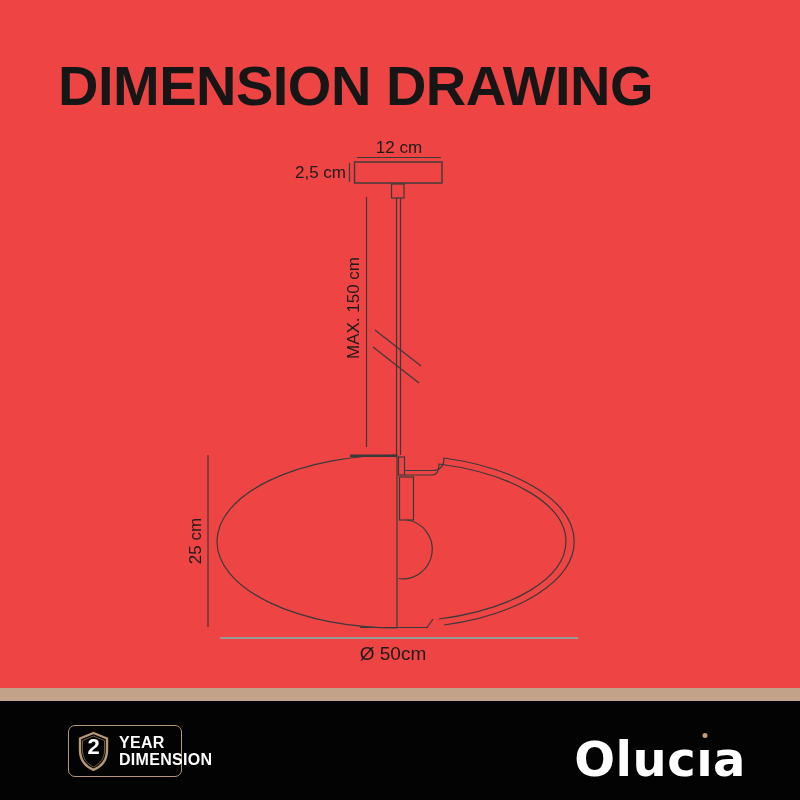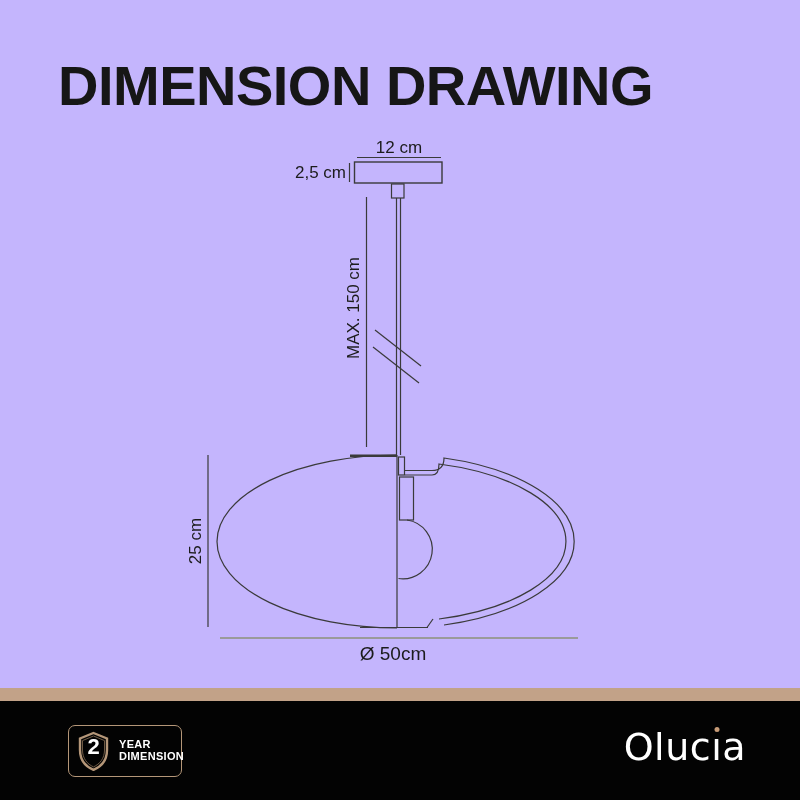--- a/index.html
+++ b/index.html
@@ -1,37 +1,37 @@
 <!DOCTYPE html>
 <html><head>
 <meta charset="utf-8">
 <style>
   html,body{margin:0;padding:0;background:#fff;}
-  .page{position:relative;width:800px;height:800px;background:#c4b5fd;overflow:hidden;
+  .page{position:relative;width:800px;height:800px;background:#ef4444;overflow:hidden;
         font-family:"Liberation Sans",sans-serif;}
   .page-title{position:absolute;left:58px;top:58px;width:700px;margin:0;
         font-size:56px;line-height:1.0;font-weight:bold;letter-spacing:-0.5px;color:#161616;}
   .drawing-svg{position:absolute;left:0;top:0;}
   .dim-text{fill:#1c1c1c;font-size:17px;font-family:"Liberation Sans",sans-serif;}
   .dim-text-big{fill:#1c1c1c;font-size:19px;font-family:"Liberation Sans",sans-serif;}
 
   
   .accent-stripe{position:absolute;left:0;top:688px;width:800px;height:13px;background:#c2a288;}
   .footer-bar{position:absolute;left:0;top:701px;width:800px;height:99px;background:#030303;}
   .warranty-badge{position:absolute;left:68px;top:24px;width:114px;height:52px;
         border:1.5px solid #b49678;border-radius:7px;box-sizing:border-box;
         display:flex;align-items:center;gap:7px;padding:0 6px 0 6px;}
   .shield-wrap{flex:0 0 auto;width:37px;height:40px;position:relative;}
   .shield-num{position:absolute;left:0;top:3px;width:37px;text-align:center;
         color:#ffffff;font-size:22px;font-weight:bold;}
-  .warranty-text{color:#ffffff;font-size:11px;font-weight:bold;line-height:1.07;
+  .warranty-text{color:#ffffff;font-size:16px;font-weight:bold;line-height:1.07;
         letter-spacing:0.3px;white-space:nowrap;}
-  .brand-logo{position:absolute;right:54px;top:24px;color:#ffffff;
+  .brand-logo{position:absolute;right:54px;top:30px;color:#ffffff;
         font-family:"DejaVu Sans","Liberation Sans",sans-serif;
-        font-size:38px;font-weight:normal;letter-spacing:0.5px;}
+        font-size:48px;font-weight:bold;letter-spacing:0.5px;}
   .i-wrap{position:relative;display:inline-block;}
   .i-dot{position:absolute;left:50%;transform:translateX(-50%);top:2px;
         width:5px;height:5px;border-radius:50%;background:#c79b77;}
 </style>
 </head>
 <body>
 
 <div class="page">
 
   <h1 class="page-title">DIMENSION DRAWING</h1>

